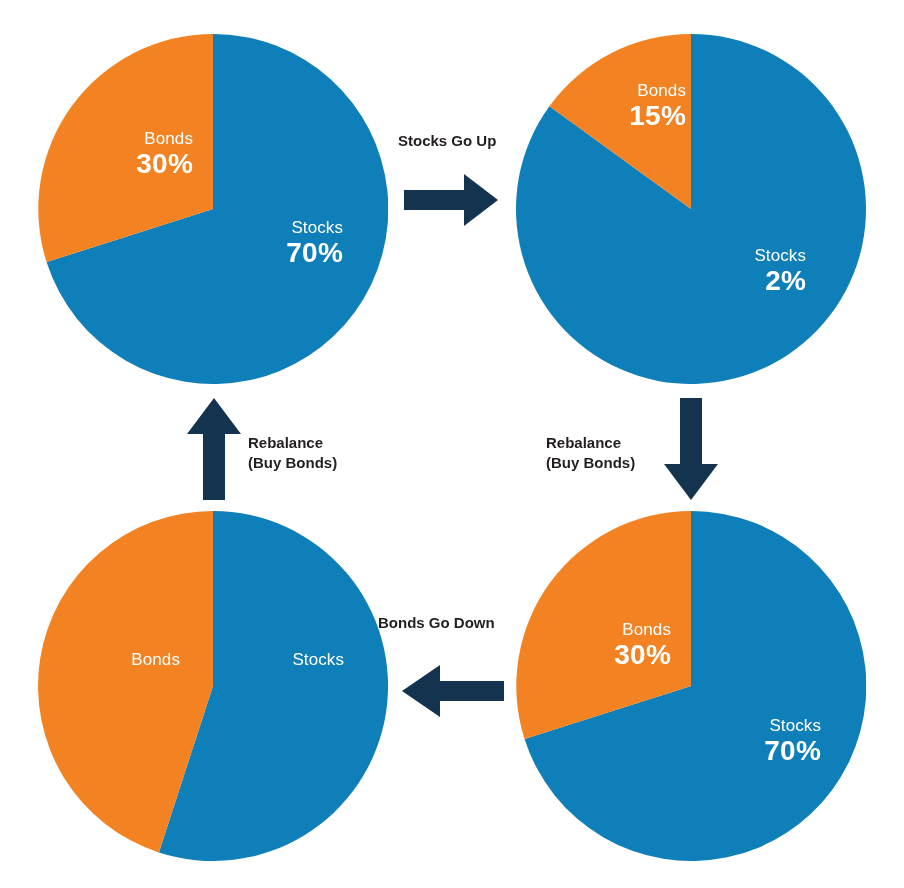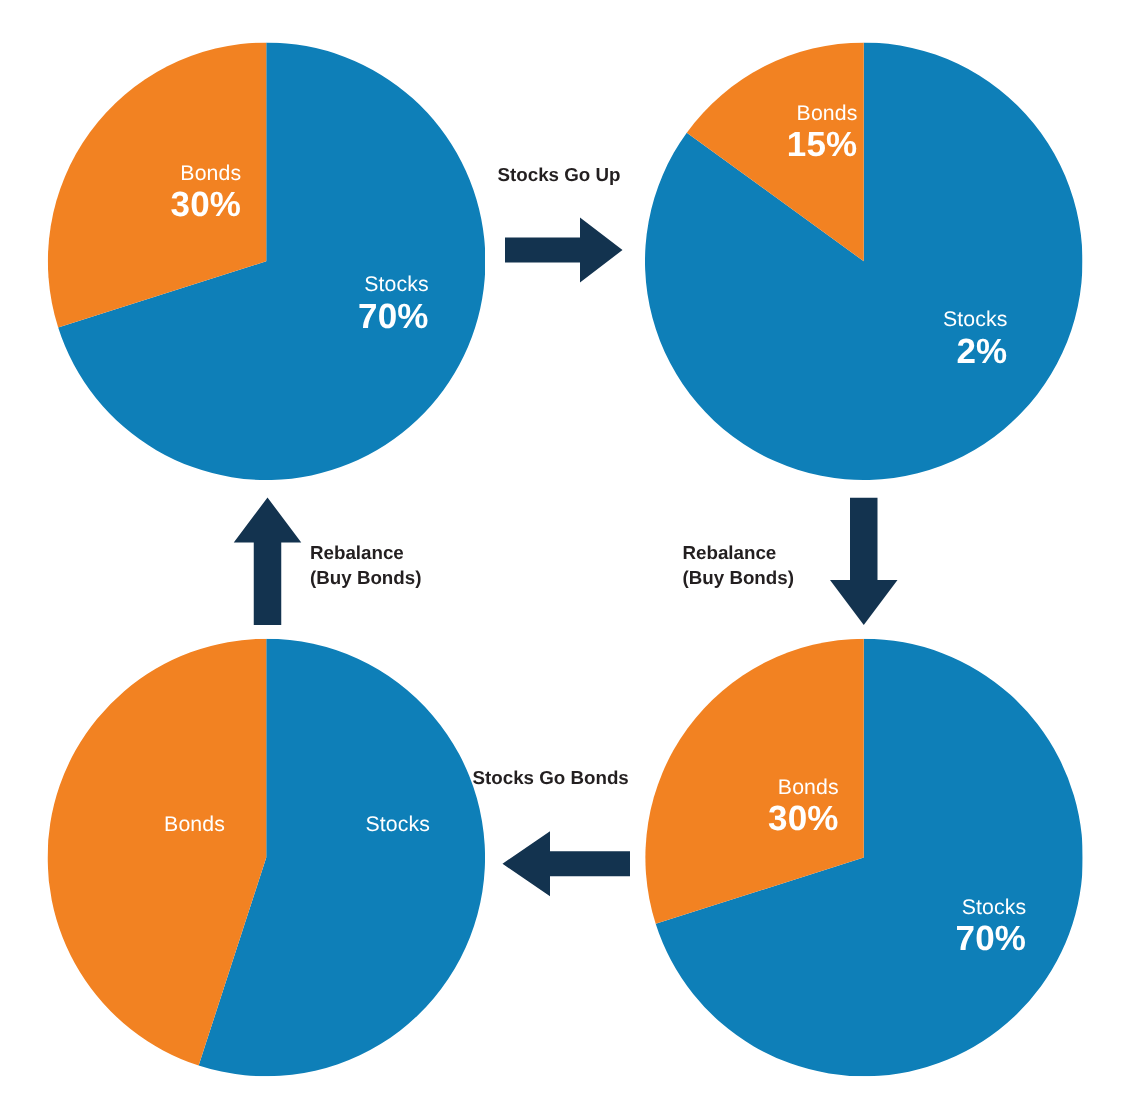--- a/index.html
+++ b/index.html
@@ -135,21 +135,21 @@
 
   <div class="flow-label" style="left:546px; top:433px; width:148px;">
     <span>Rebalance</span><br>
     <span>(Buy Bonds)</span>
   </div>
   <svg class="arrow" style="left:662px; top:398px;" width="58" height="104" viewBox="0 0 58 104">
     <path d="M18,0 L40,0 L40,66 L56,66 L29,102 L2,66 L18,66 Z" fill="#13334F"></path>
   </svg>
 
   <div class="flow-label" style="left:378px; top:613px; width:152px;">
-    <span>Stocks Go Bonds</span>
+    <span>Bonds Go Down</span>
   </div>
   <svg class="arrow" style="left:400px; top:663px;" width="104" height="56" viewBox="0 0 104 56">
     <path d="M104,18 L40,18 L40,2 L2,28 L40,54 L40,38 L104,38 Z" fill="#13334F"></path>
   </svg>
 
   <div class="flow-label" style="left:248px; top:433px; width:148px;">
     <span>Rebalance</span><br>
     <span>(Buy Bonds)</span>
   </div>
   <svg class="arrow" style="left:185px; top:396px;" width="58" height="104" viewBox="0 0 58 104">

